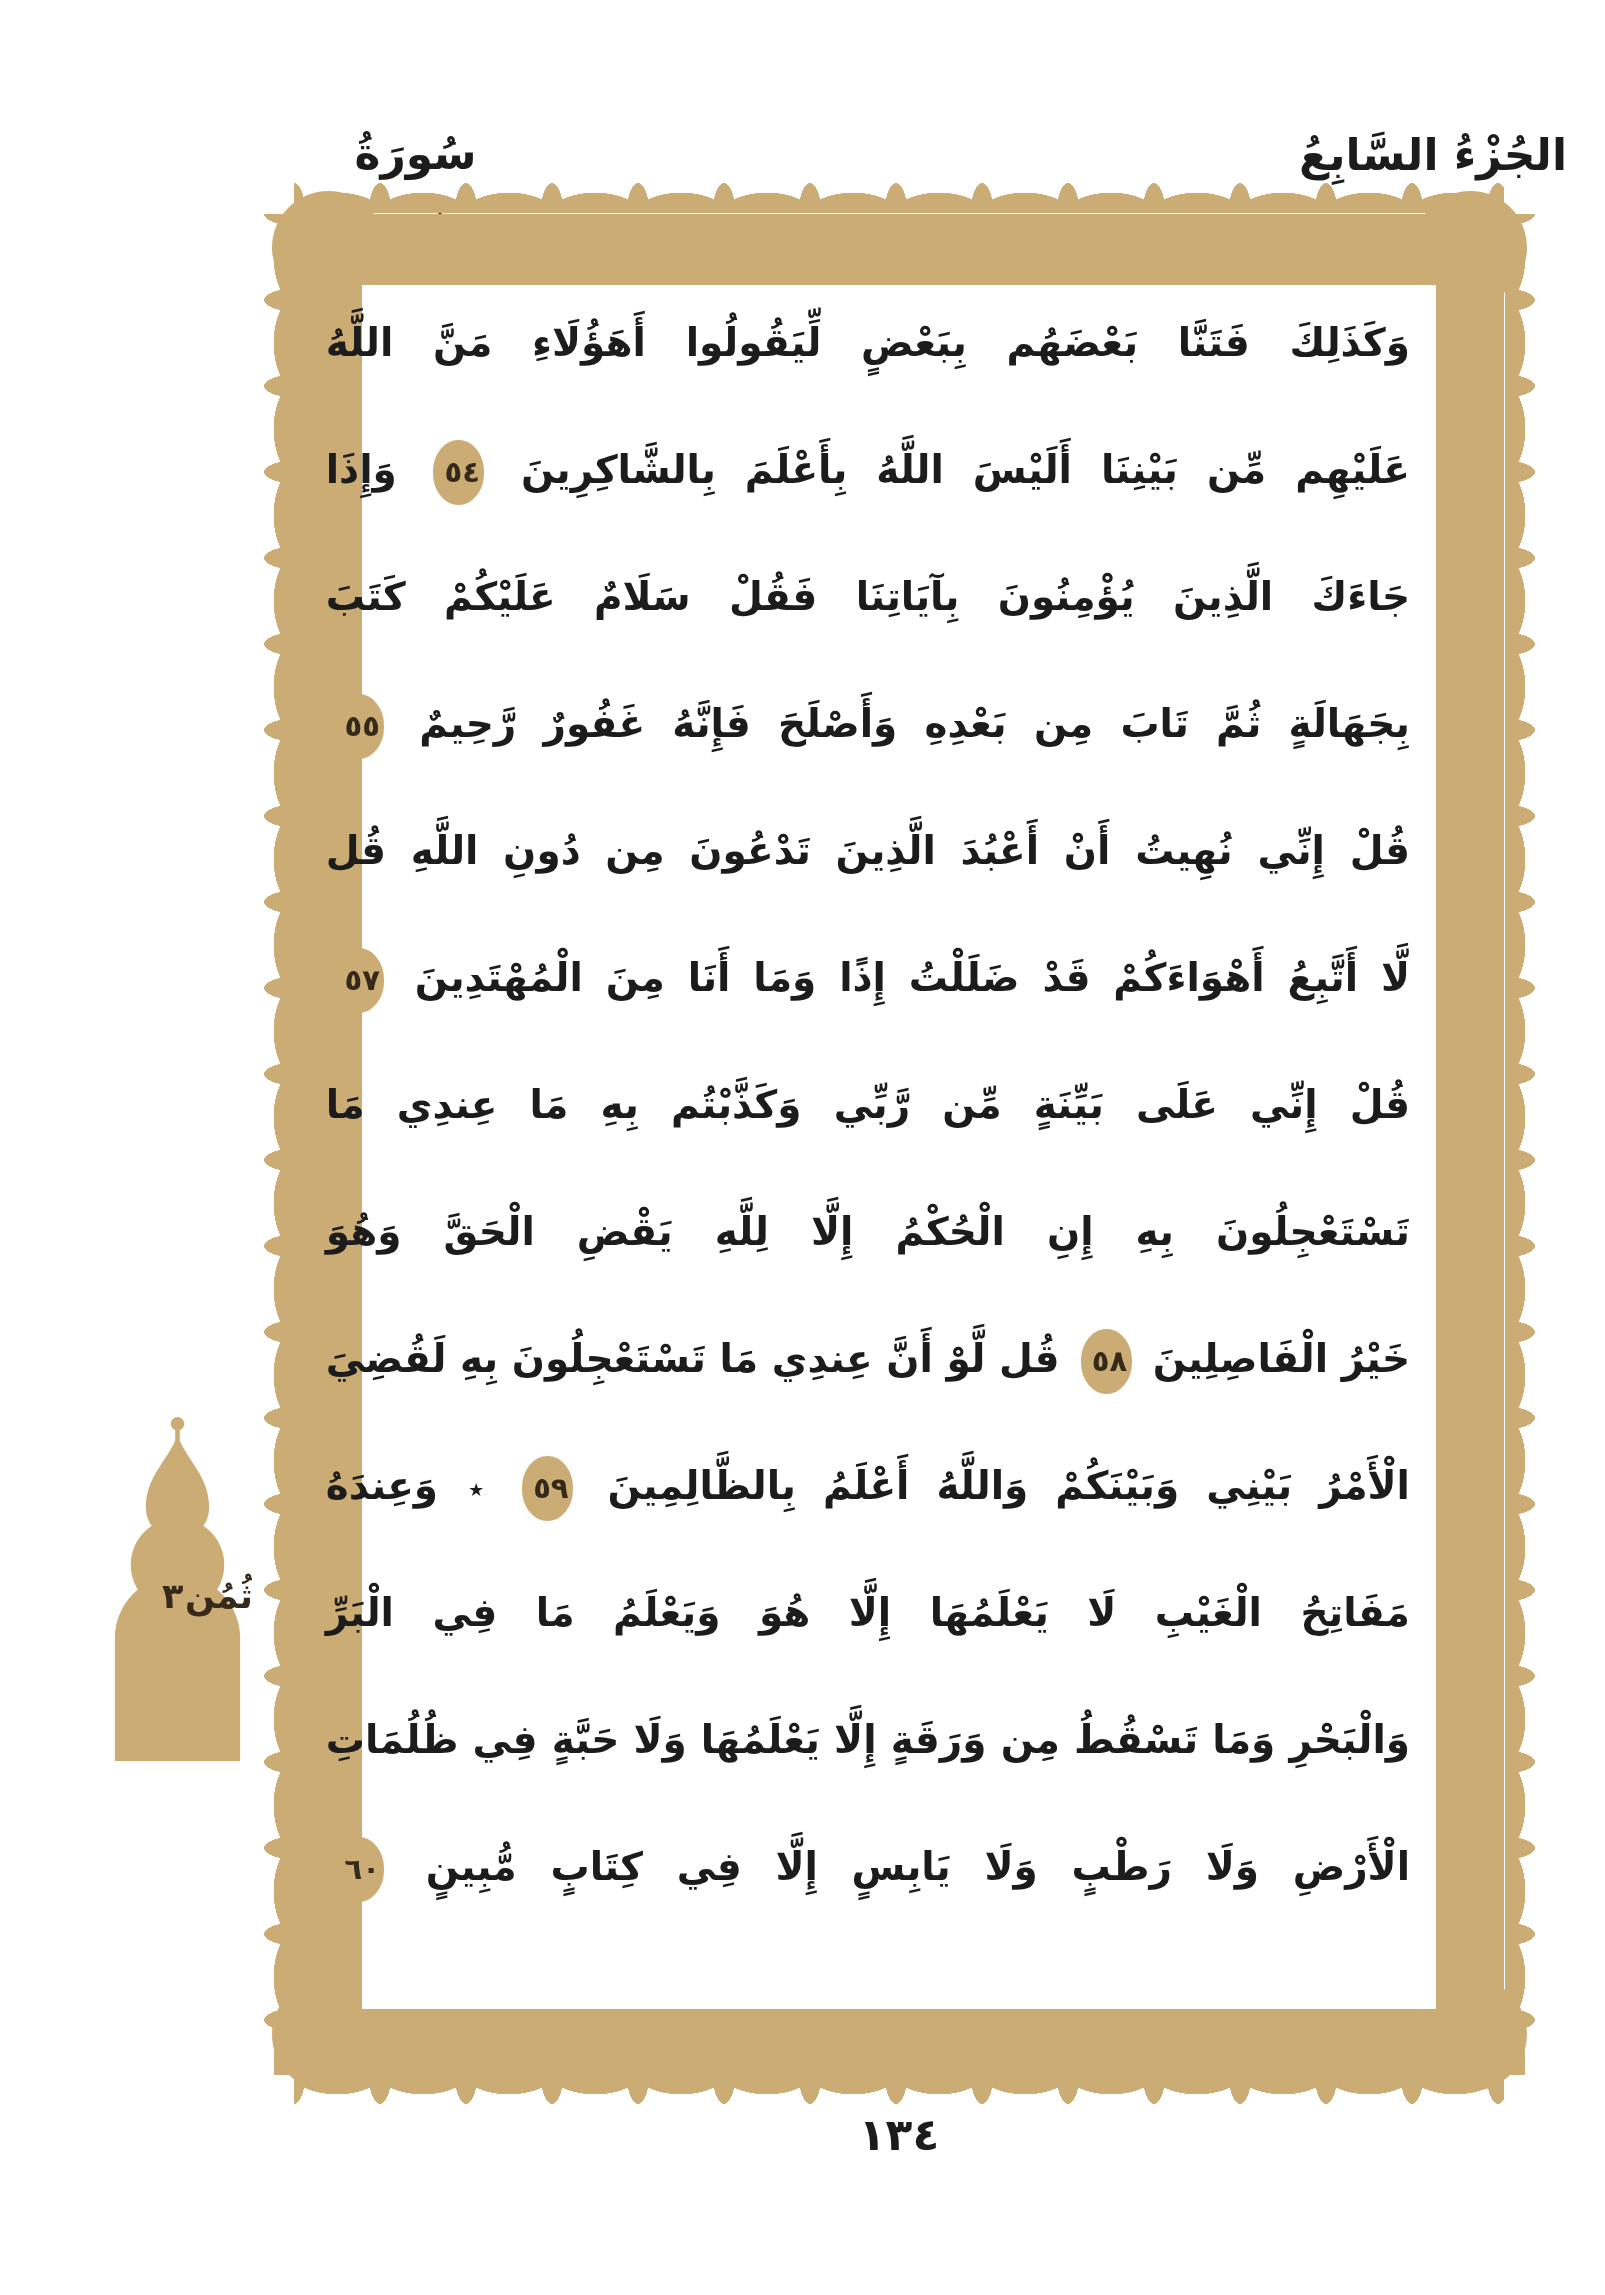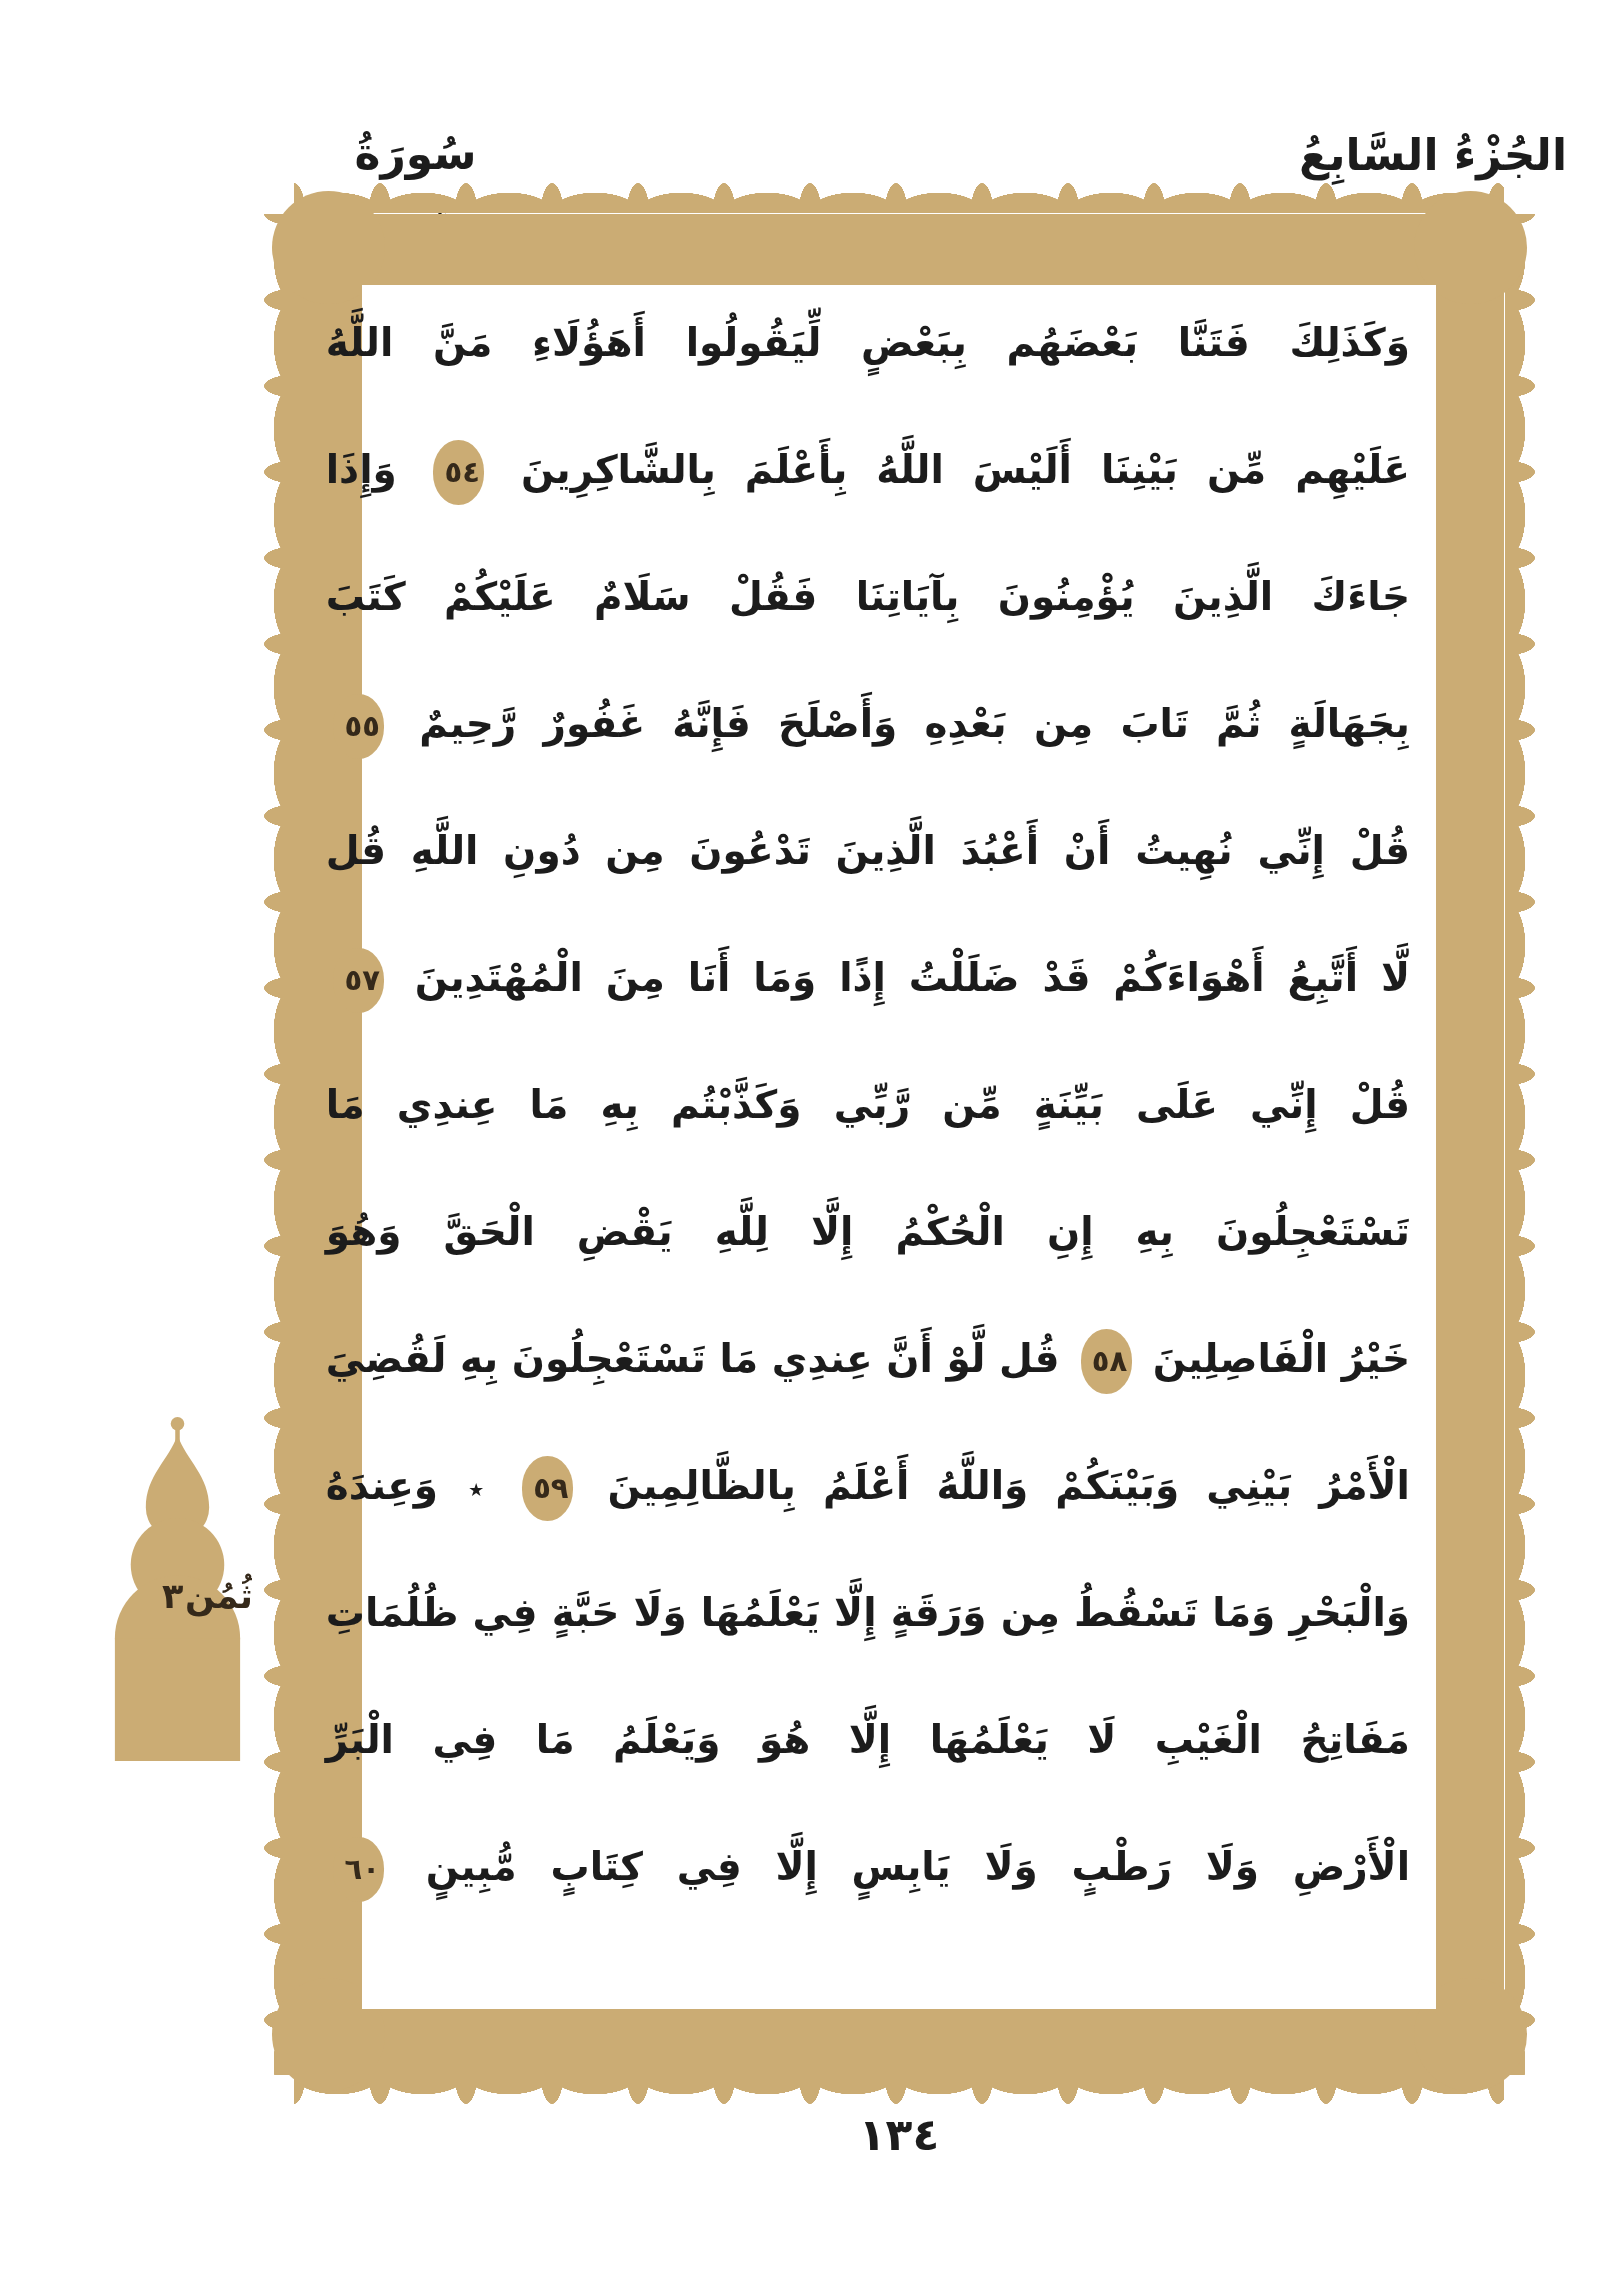--- a/index.html
+++ b/index.html
@@ -213,28 +213,28 @@
   </div>
 
   <div class="qline">
     <span class="ayah-text">الْأَمْرُ بَيْنِي وَبَيْنَكُمْ وَاللَّهُ أَعْلَمُ بِالظَّالِمِينَ</span>
     <span class="verse-badge">٥٩</span>
     <span class="hizb-star">٭</span>
     <span class="ayah-text">وَعِندَهُ</span>
   </div>
 
   <div class="qline">
+    <span class="ayah-text">مَفَاتِحُ الْغَيْبِ لَا يَعْلَمُهَا إِلَّا هُوَ وَيَعْلَمُ مَا فِي الْبَرِّ</span>
+    
+    
+    <span class="ayah-text"></span>
+  </div>
+
+  <div class="qline">
     <span class="ayah-text">وَالْبَحْرِ وَمَا تَسْقُطُ مِن وَرَقَةٍ إِلَّا يَعْلَمُهَا وَلَا حَبَّةٍ فِي ظُلُمَاتِ</span>
-    
-    
-    <span class="ayah-text"></span>
-  </div>
-
-  <div class="qline">
-    <span class="ayah-text">مَفَاتِحُ الْغَيْبِ لَا يَعْلَمُهَا إِلَّا هُوَ وَيَعْلَمُ مَا فِي الْبَرِّ</span>
     
     
     <span class="ayah-text"></span>
   </div>
 
   <div class="qline">
     <span class="ayah-text">الْأَرْضِ وَلَا رَطْبٍ وَلَا يَابِسٍ إِلَّا فِي كِتَابٍ مُّبِينٍ</span>
     <span class="verse-badge">٦٠</span>
     
     <span class="ayah-text"></span>

